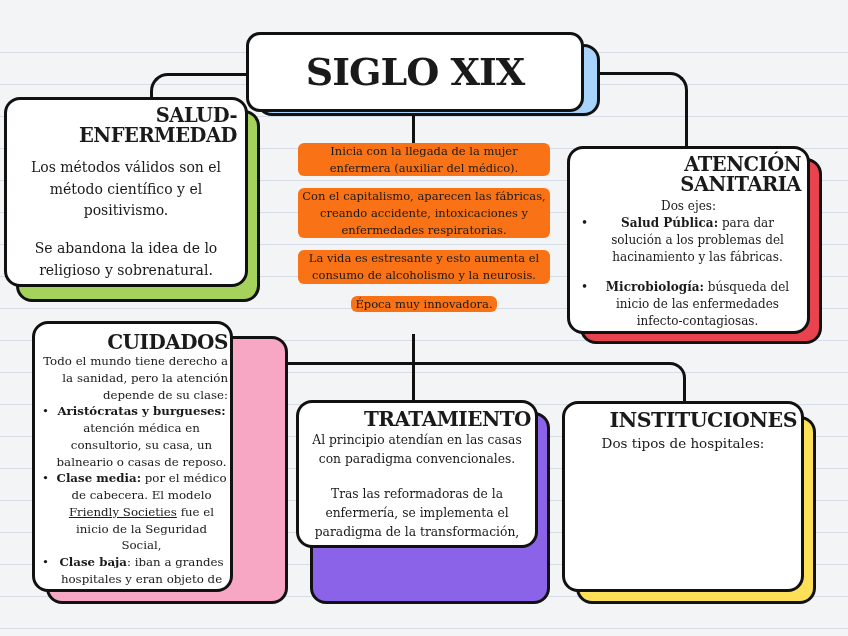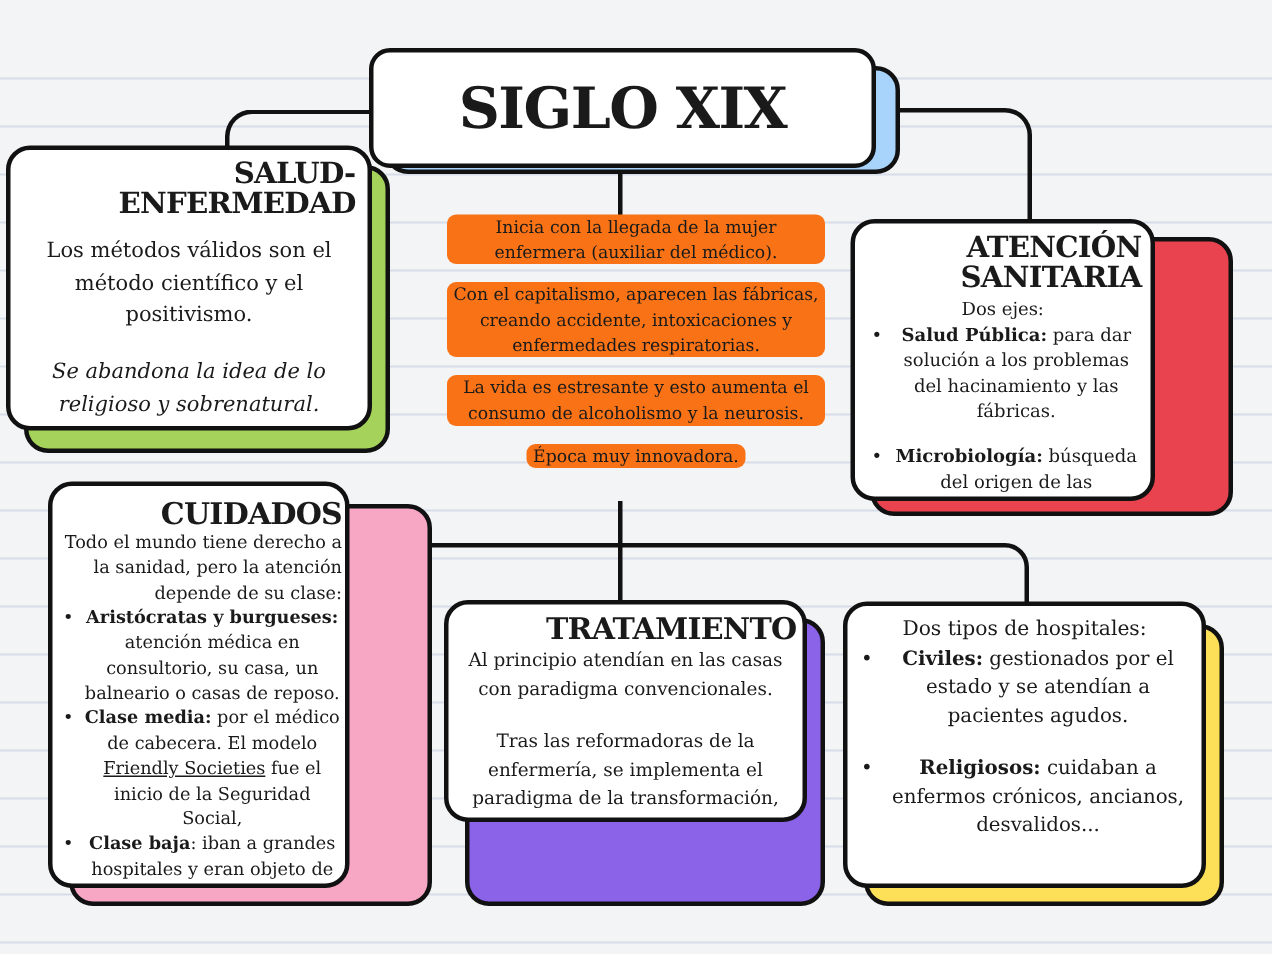--- a/index.html
+++ b/index.html
@@ -39,37 +39,37 @@
 
 <div class="card-shadow" style="left:256px; top:44px; width:344px; height:72px; background:#a8d4fb;"></div>
 <div class="card" style="left:246px; top:32px; width:338px; height:80px; border-radius:14px; display:flex; align-items:center; justify-content:center;">
   <h1 class="title" style="font-size:38px; letter-spacing:-1px;">SIGLO XIX</h1>
 </div>
 
 <div class="card-shadow" style="left:16px; top:110px; width:244px; height:192px; background:#a5d25a;"></div>
 <div class="card" style="left:4px; top:97px; width:244px; height:190px; padding:6px 8px;">
   <h2 class="title" style="font-size:19.5px; margin-bottom:10px;">SALUD-ENFERMEDAD</h2>
   <div class="body-text" style="padding:0 12px; font-size:14px; line-height:1.55;">Los métodos válidos son el método científico y el positivismo.</div>
-  <div class="body-text" style="padding:0 12px; margin-top:16px; font-size:14px; line-height:1.55;font-style:italic;">Se abandona la idea de lo religioso y sobrenatural.</div>
+  <div class="body-text" style="padding:0 12px; margin-top:16px; font-size:14px; line-height:1.55;">Se abandona la idea de lo religioso y sobrenatural.</div>
 </div>
 
 <div class="center-text" style="left:298px; top:143px; width:252px;">
   <p>Inicia con la llegada de la mujer enfermera (auxiliar del médico).</p>
   <p>Con el capitalismo, aparecen las fábricas, creando accidente, intoxicaciones y enfermedades respiratorias.</p>
   <p>La vida es estresante y esto aumenta el consumo de alcoholismo y la neurosis.</p>
   <p>Época muy innovadora.</p>
 </div>
 
 <div class="card-shadow" style="left:580px; top:158px; width:242px; height:186px; background:#e8434f;"></div>
-<div class="card" style="left:567px; top:146px; width:203px; height:188px; padding:6px 6px;">
+<div class="card" style="left:567px; top:146px; width:243px; height:188px; padding:6px 6px;">
   <h2 class="title" style="font-size:19.5px; margin-bottom:2px;">ATENCIÓN SANITARIA</h2>
   <div class="small">Dos ejes:</div>
   <ul class="small">
     <li><span class="b">Salud Pública:</span><span> para dar solución a los problemas del hacinamiento y las fábricas.</span></li>
-    <li style="margin-top:13px;"><span class="b">Microbiología:</span><span> búsqueda del origen de las enfermedades infecto-contagiosas.</span></li>
+    <li style="margin-top:13px;"><span class="b">Microbiología:</span><span> búsqueda del inicio de las enfermedades infecto-contagiosas.</span></li>
   </ul>
 </div>
 
 <div class="card-shadow" style="left:46px; top:336px; width:242px; height:268px; background:#f7a6c4;"></div>
 <div class="card" style="left:32px; top:321px; width:201px; height:271px; padding:8px 2px 0 2px;">
   <h2 class="title" style="font-size:20px; margin-bottom:0;">CUIDADOS</h2>
   <div class="small" style="font-size:11.8px;text-align:right;">Todo el mundo tiene derecho a la sanidad, pero la atención depende de su clase:</div>
   <ul class="small" style="font-size:11.8px;">
     <li><span class="b">Aristócratas y burgueses:</span><span> atención médica en consultorio, su casa, un balneario o casas de reposo.</span></li>
     <li><span class="b">Clase media:</span><span> por el médico de cabecera. El modelo</span><span class="u"> Friendly Societies</span><span> fue el inicio de la Seguridad Social,</span></li>
@@ -79,18 +79,15 @@
 
 <div class="card-shadow" style="left:310px; top:412px; width:240px; height:192px; background:#8a63e8;"></div>
 <div class="card" style="left:296px; top:400px; width:242px; height:148px; padding:6px 4px;">
   <h2 class="title" style="font-size:20px; margin-bottom:1px;">TRATAMIENTO</h2>
   <div class="small" style="font-size:12.3px; line-height:1.55;">Al principio atendían en las casas con paradigma convencionales.</div>
   <div class="small" style="font-size:12.3px; line-height:1.55; margin-top:16px;">Tras las reformadoras de la enfermería, se implementa el paradigma de la transformación, que busca el origen y la causa de las enfermedades.</div>
 </div>
 
 <div class="card-shadow" style="left:576px; top:416px; width:240px; height:188px; background:#fde057;"></div>
 <div class="card" style="left:562px; top:401px; width:242px; height:191px; padding:6px 4px;">
+  <h2 class="title" style="font-size:20.5px; margin-bottom:2px;">INSTITUCIONES</h2>
   <div class="body-text" style="font-size:13.5px;">Dos tipos de hospitales:</div>
-  <ul class="body-text" style="font-size:13.2px;">
-    <li><span class="b">Civiles:</span><span> gestionados por el estado y se atendían a pacientes agudos.</span></li>
-    <li style="margin-top:16px;"><span class="b">Religiosos:</span><span> cuidaban a enfermos crónicos, ancianos, desvalidos...</span></li>
-  </ul>
 </div>
 
 </body></html>

